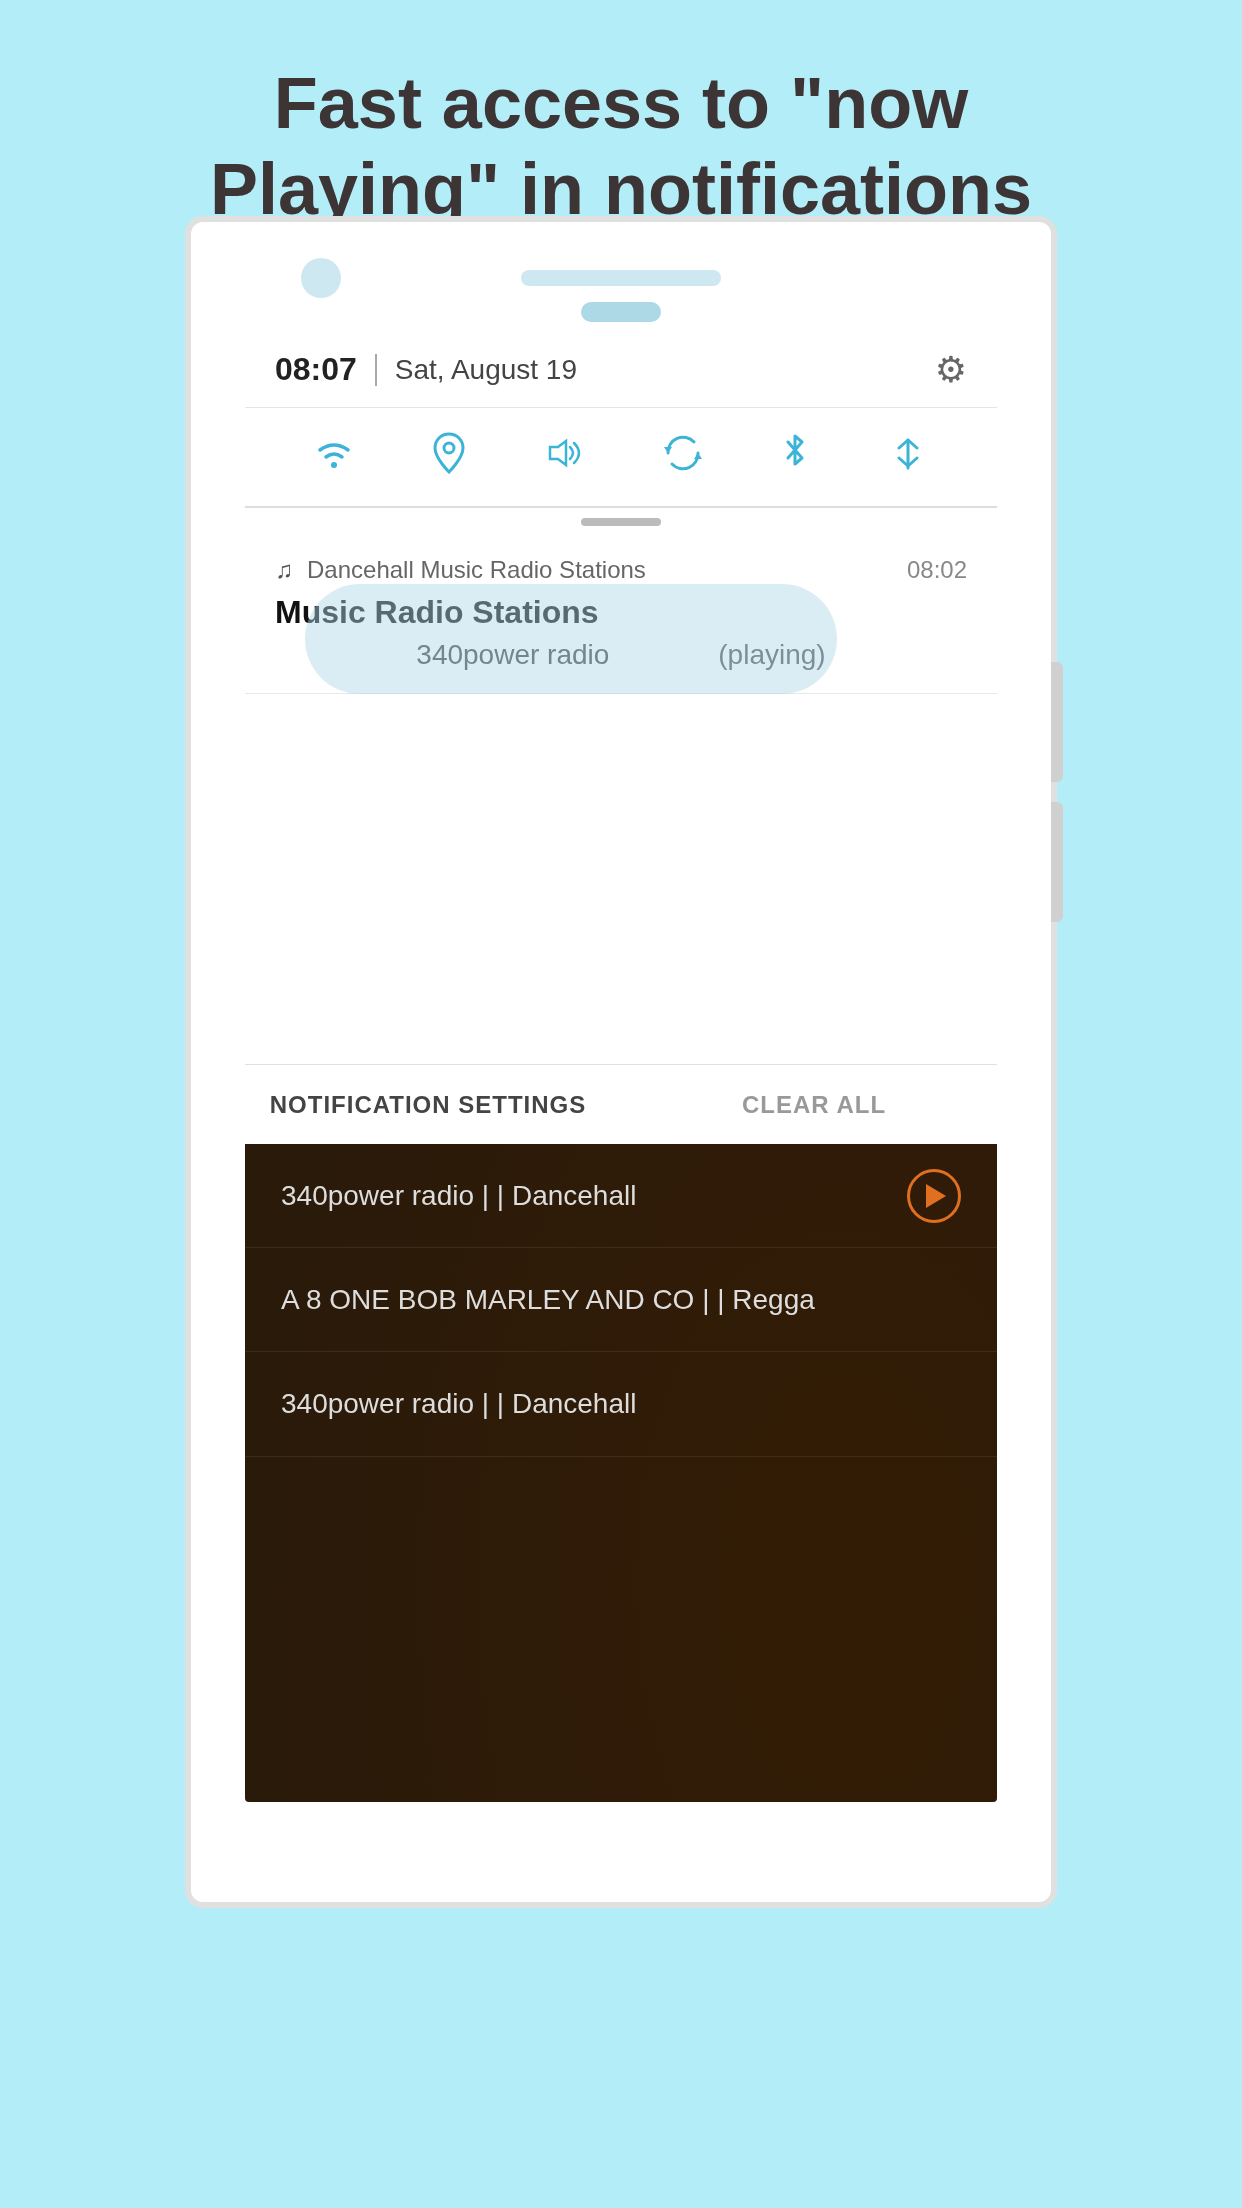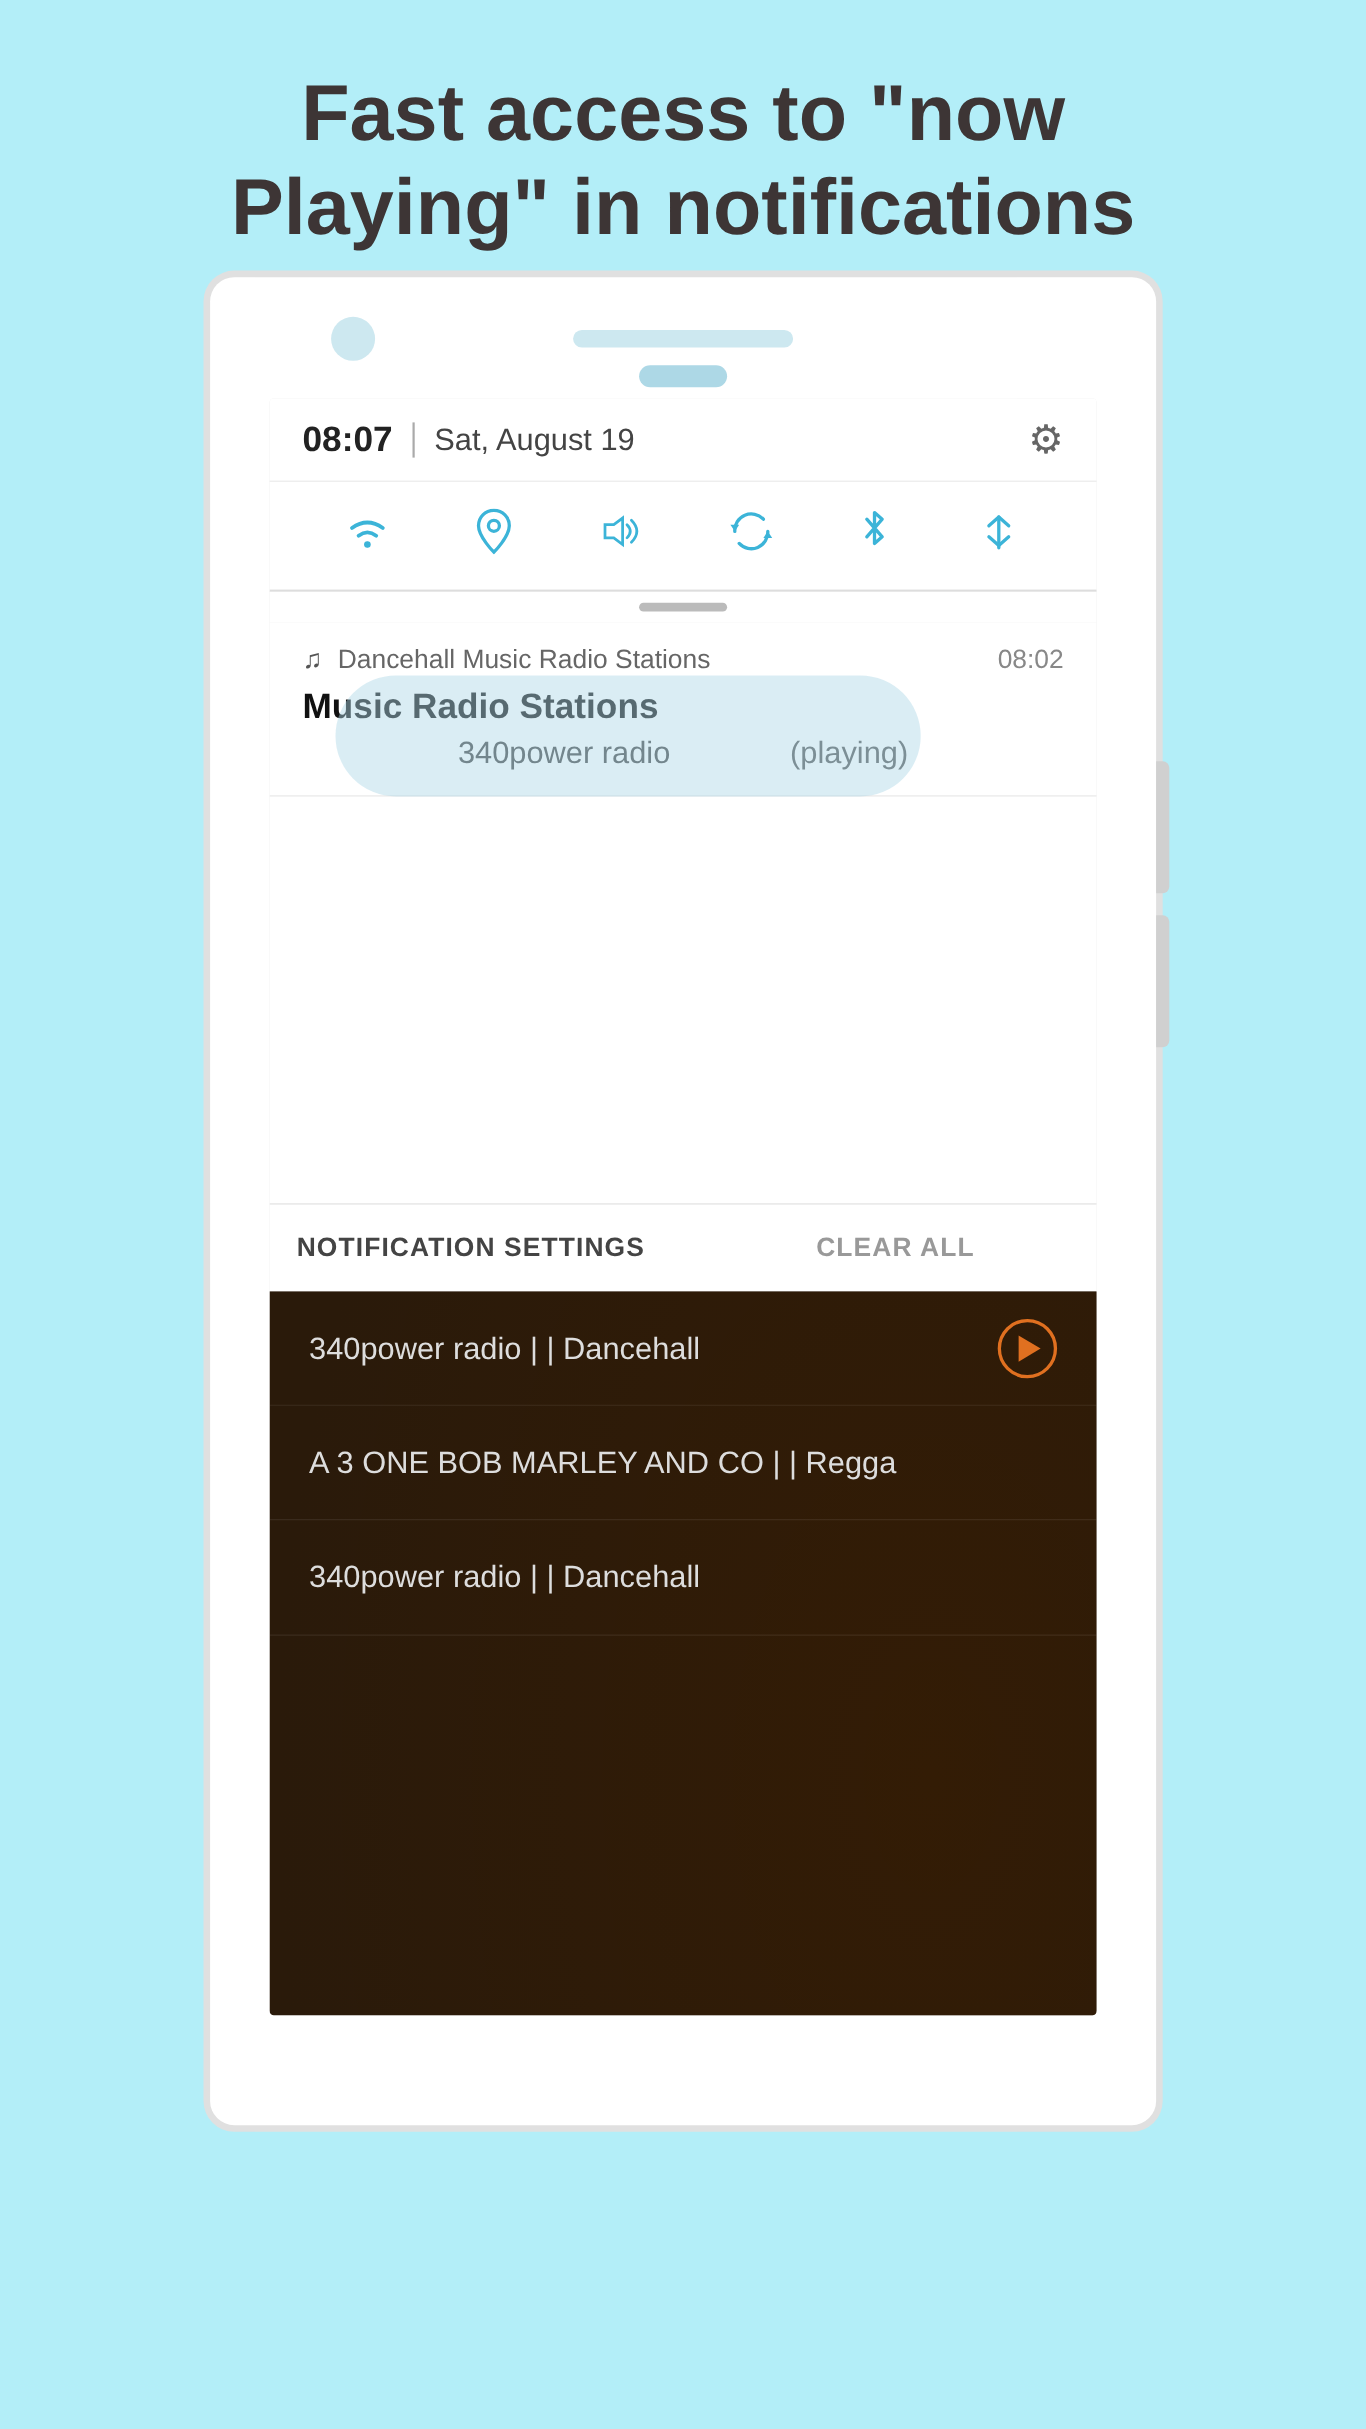--- a/index.html
+++ b/index.html
@@ -19,27 +19,27 @@
       padding: 60px 80px 40px;
       color: #3d3535;
       font-size: 72px;
       font-weight: 700;
       line-height: 1.2;
     }
 
     
     .phone-shell {
       position: absolute;
-      top: 252px;
+      top: 222px;
       left: 50%;
       transform: translateX(-50%);
       width: 860px;
       height: 1680px;
       background: white;
-      border-radius: 22px;
+      border-radius: 12px;
       box-shadow: 0 0 0 6px #e0e0e0;
     }
 
     
     .phone-camera {
       position: absolute;
       top: 36px;
       left: 110px;
       width: 40px;
       height: 40px;
@@ -399,21 +399,21 @@
 
         <div class="radio-item">
           <span class="radio-item-title">340power radio | | Dancehall</span>
           <div class="play-btn">
             <div class="play-triangle"></div>
           </div>
         </div>
 
 
         <div class="radio-item">
-          <span class="radio-item-title">A 3 ONE BOB MARLEY AND CO | | Regga</span>
+          <span class="radio-item-title">A 8 ONE BOB MARLEY AND CO | | Regga</span>
         </div>
 
         <div class="radio-item">
           <span class="radio-item-title">340power radio | | Dancehall</span>
         </div>
 
       </div>
 
     </div>
 

